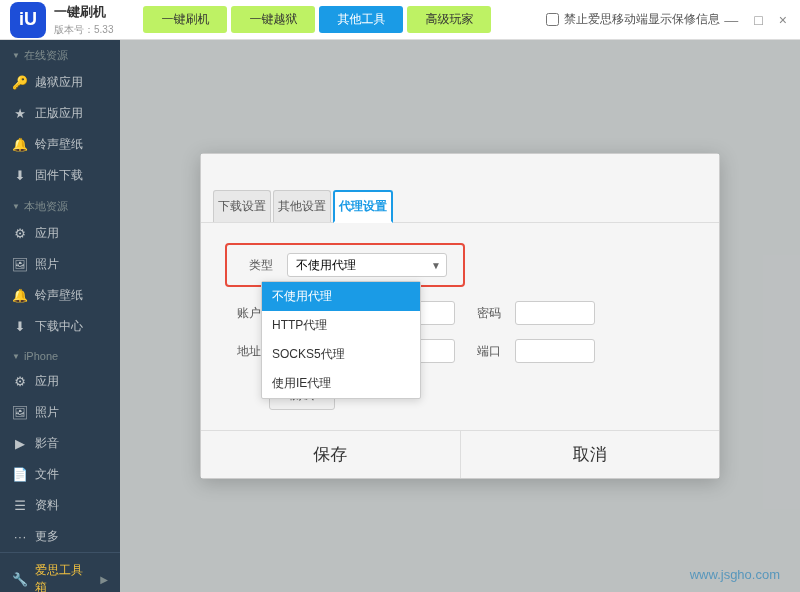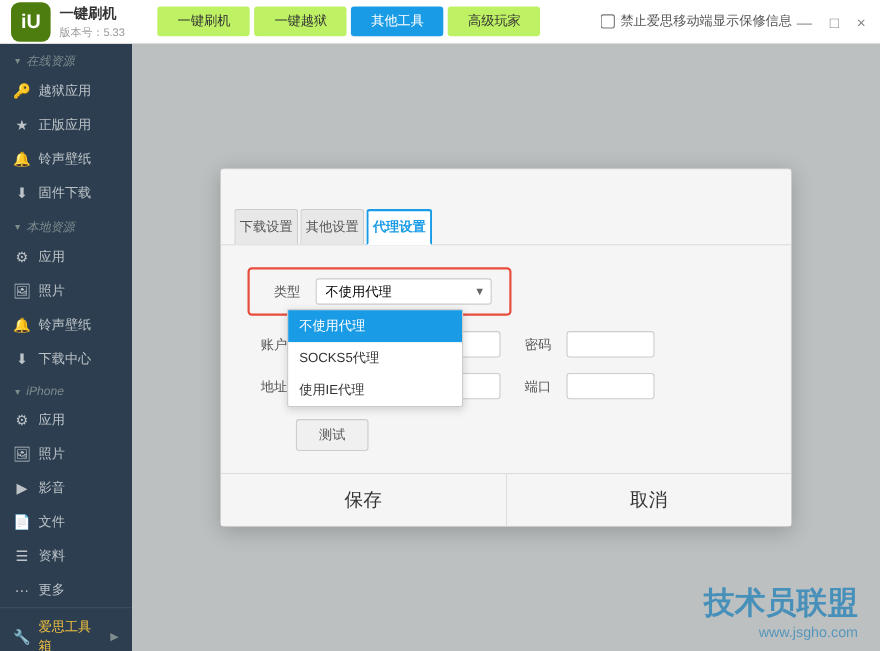--- a/index.html
+++ b/index.html
@@ -19,21 +19,21 @@
       background: #fff;
       display: flex;
       align-items: center;
       padding: 0 10px;
       border-bottom: 1px solid #ddd;
       position: relative;
     }
     .title-bar-logo {
       width: 36px;
       height: 36px;
-      background: #4d7c0f;
+      background: #1d4ed8;
       border-radius: 8px;
       display: flex;
       align-items: center;
       justify-content: center;
       color: white;
       font-size: 18px;
       font-weight: bold;
       margin-right: 8px;
     }
     .title-bar-appname {
@@ -102,21 +102,20 @@
       flex-direction: column;
       flex-shrink: 0;
     }
     .sidebar-section-title {
       font-size: 11px;
       color: #7f8c8d;
       padding: 8px 12px 4px;
       display: flex;
       align-items: center;
       gap: 4px;
-      font-style: italic;
     }
     .sidebar-section-title::before {
       content: "▼";
       font-size: 8px;
     }
     .sidebar-item {
       display: flex;
       align-items: center;
       padding: 7px 12px;
       cursor: pointer;
@@ -463,20 +462,21 @@
                   <option value="使用IE代理">使用IE代理</option>
                 </select>
                 <span class="select-arrow">▼</span>
               </div>
             </div>
           </div>
 
           
           <div class="dropdown-box">
             <div class="dropdown-item selected">不使用代理</div>
+            <div class="dropdown-item">HTTP代理</div>
             <div class="dropdown-item">SOCKS5代理</div>
             <div class="dropdown-item">使用IE代理</div>
           </div>
 
           
           <div class="form-row">
             <span class="form-label">账户</span>
             <input class="form-input" type="text" style="width: 180px;">
             <span style="color:#555;font-size:12px;margin-left:8px;">密码</span>
             <input class="form-input form-input-small" type="password" style="">
@@ -496,18 +496,17 @@
 
         <div class="modal-footer">
           <button class="modal-footer-btn">保存</button>
           <button class="modal-footer-btn">取消</button>
         </div>
 
       </div>
     </div>
 
     <div class="watermark">
-      <div class="watermark-main">技术员联盟</div>
       <div class="watermark-sub">www.jsgho.com</div>
     </div>
 
   </div>
 </div>
 
 </body></html>

